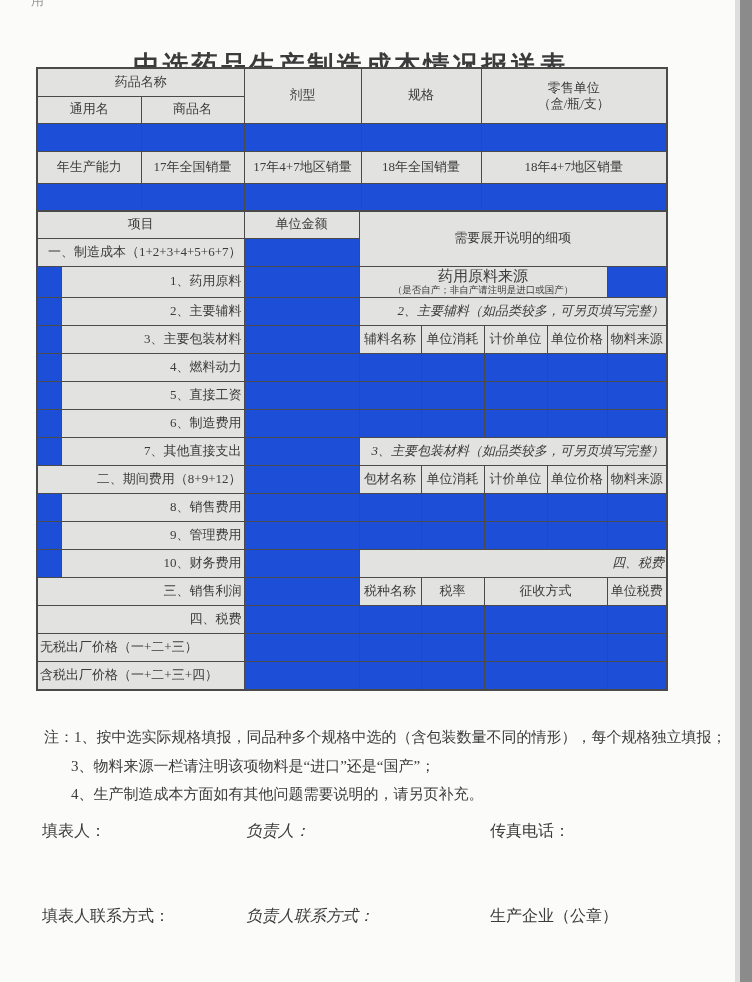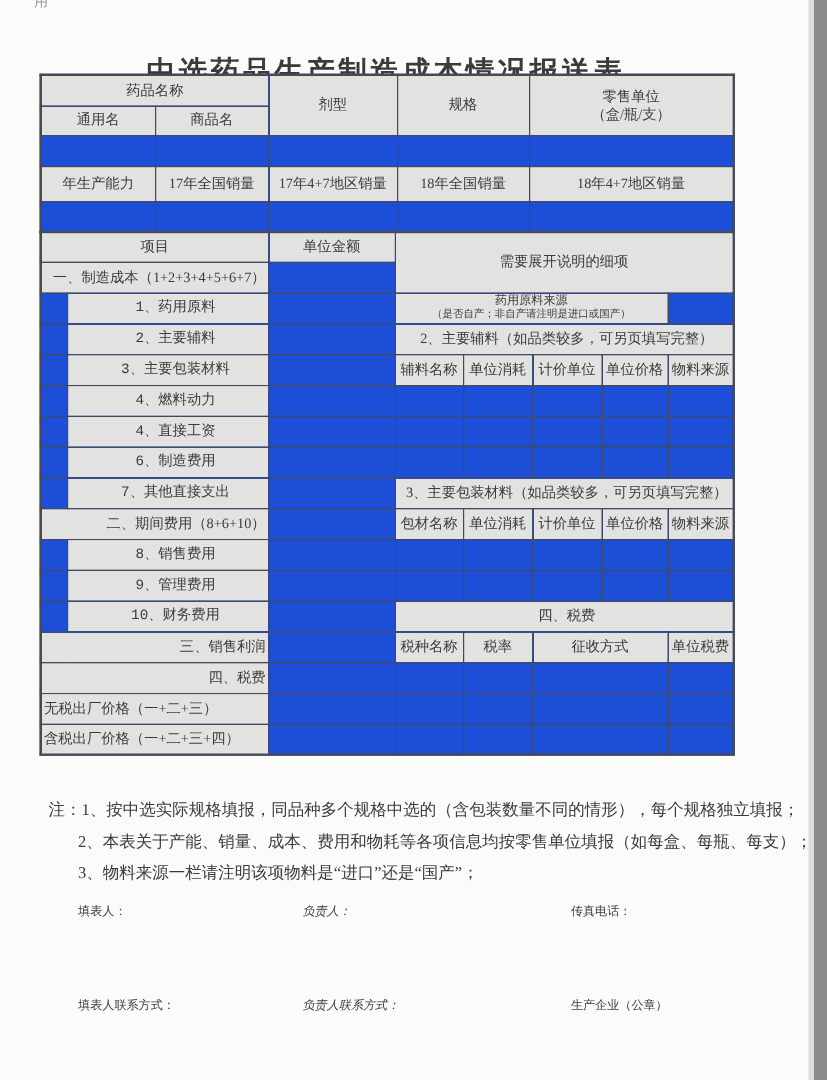--- a/index.html
+++ b/index.html
@@ -19,30 +19,30 @@
   table.t{border-collapse:collapse;table-layout:fixed;position:absolute;left:36px;width:630px;border:2px solid var(--border);background:#1d4ed8;}
   .t td{border:1px solid var(--border);font-size:13px;text-align:center;vertical-align:middle;padding:0 2px;overflow:hidden;white-space:nowrap;line-height:1.15;}
   .top{top:67px;}
   .cost{top:210px;}
   .top tr{height:28px;}
   .top tr.r2{height:27px;}
   .top tr.r4{height:32px;}
   .cost tr{height:28px;}
   .cost tr.rA{height:27px;}
   td.shade{background:var(--shade);}
-  td.l{text-align:center;padding-left:16px;font-family:Liberation Mono, monospace;}
+  td.l{text-align:right;padding-left:16px;}
   td.sec{text-align:right;padding-left:3px;}
   td.ind{text-align:left;}
-  td.pl6{text-align:center;padding-left:7px;}
-  .small{font-size:11px;}
+  td.pl6{text-align:right;padding-left:7px;font-style:italic;}
+  .small{font-size:15px;}
   .sub{font-size:9.5px;line-height:1.05;}
   .two-line div{line-height:1.25;}
   .notes{position:absolute;left:44px;top:723px;width:676px;font-size:15px;line-height:28.5px;white-space:nowrap;}
   .notes .cont{padding-left:27px;}
-  .fp{position:absolute;font-size:11px;white-space:nowrap;margin-left:29px;}
+  .fp{position:absolute;font-size:16px;white-space:nowrap;}
   .f-c1{left:42px;} .f-c2{left:246px;font-style:italic;} .f-c3{left:490px;}
   .f-r1{top:821px;} .f-r2{top:906px;}
 </style>
 </head>
 <body>
 
 <div class="page">
   <div class="corner">用</div>
   <div class="title">中选药品生产制造成本情况报送表</div>
 
@@ -144,21 +144,21 @@
       <td class="shade l">4、燃料动力</td>
       <td></td>
       <td></td>
       <td></td>
       <td></td>
       <td></td>
       <td></td>
     </tr>
     <tr>
       <td></td>
-      <td class="shade l">4、直接工资</td>
+      <td class="shade l">5、直接工资</td>
       <td></td>
       <td></td>
       <td></td>
       <td></td>
       <td></td>
       <td></td>
     </tr>
     <tr>
       <td></td>
       <td class="shade l">6、制造费用</td>
@@ -169,21 +169,21 @@
       <td></td>
       <td></td>
     </tr>
     <tr>
       <td></td>
       <td class="shade l">7、其他直接支出</td>
       <td></td>
       <td colspan="5" class="shade pl6">3、主要包装材料（如品类较多，可另页填写完整）</td>
     </tr>
     <tr>
-      <td colspan="2" class="shade sec">二、期间费用（8+6+10）</td>
+      <td colspan="2" class="shade sec">二、期间费用（8+9+12）</td>
       <td></td>
       <td class="shade small">包材名称</td>
       <td class="shade small">单位消耗</td>
       <td class="shade small">计价单位</td>
       <td class="shade small">单位价格</td>
       <td class="shade small">物料来源</td>
     </tr>
     <tr>
       <td></td>
       <td class="shade l">8、销售费用</td>
@@ -240,22 +240,22 @@
       <td></td>
       <td></td>
       <td colspan="2"></td>
       <td></td>
     </tr>
   </tbody>
     </table>
 
   <div class="notes">
     <div><span>注：</span><span>1、按中选实际规格填报，同品种多个规格中选的（含包装数量不同的情形），每个规格独立填报；</span></div>
-    <div class="cont">2、本表关于产能、销量、成本、费用和物耗等各项信息均按零售单位填报（如每盒、每瓶、每支）；</div>
     <div class="cont">3、物料来源一栏请注明该项物料是“进口”还是“国产”；</div>
+    <div class="cont">4、生产制造成本方面如有其他问题需要说明的，请另页补充。</div>
   </div>
 
   <div class="fp f-r1 f-c1">填表人：</div>
   <div class="fp f-r1 f-c2">负责人：</div>
   <div class="fp f-r1 f-c3">传真电话：</div>
   <div class="fp f-r2 f-c1">填表人联系方式：</div>
   <div class="fp f-r2 f-c2">负责人联系方式：</div>
   <div class="fp f-r2 f-c3">生产企业（公章）</div>
 
   <div class="edge-light"></div>

